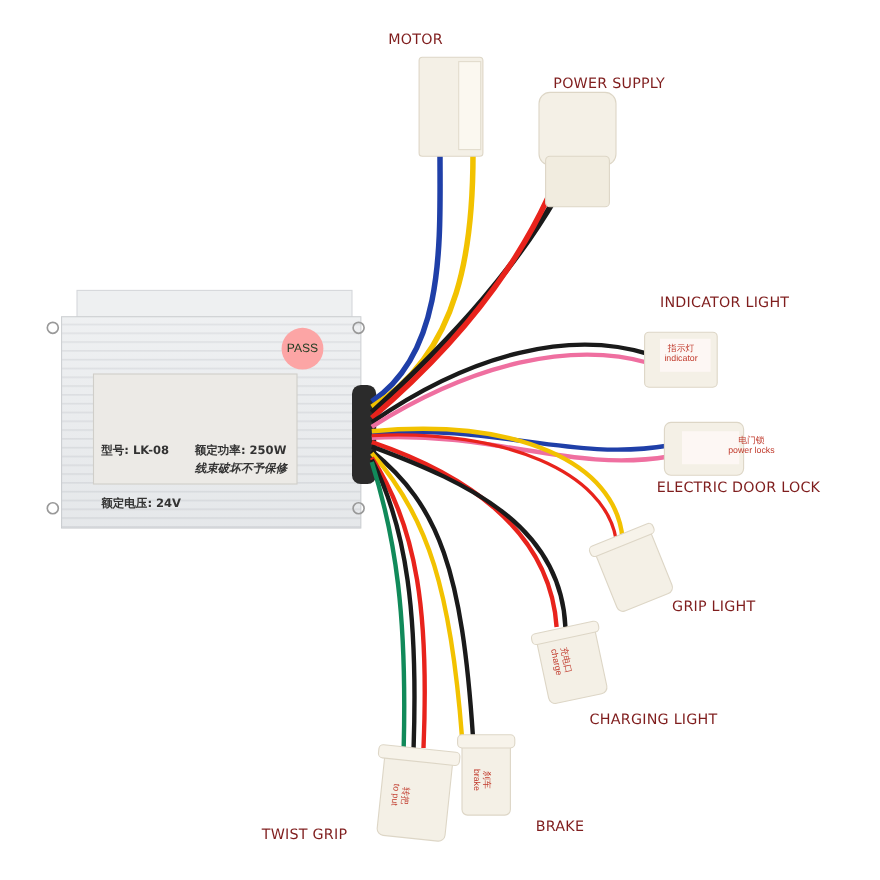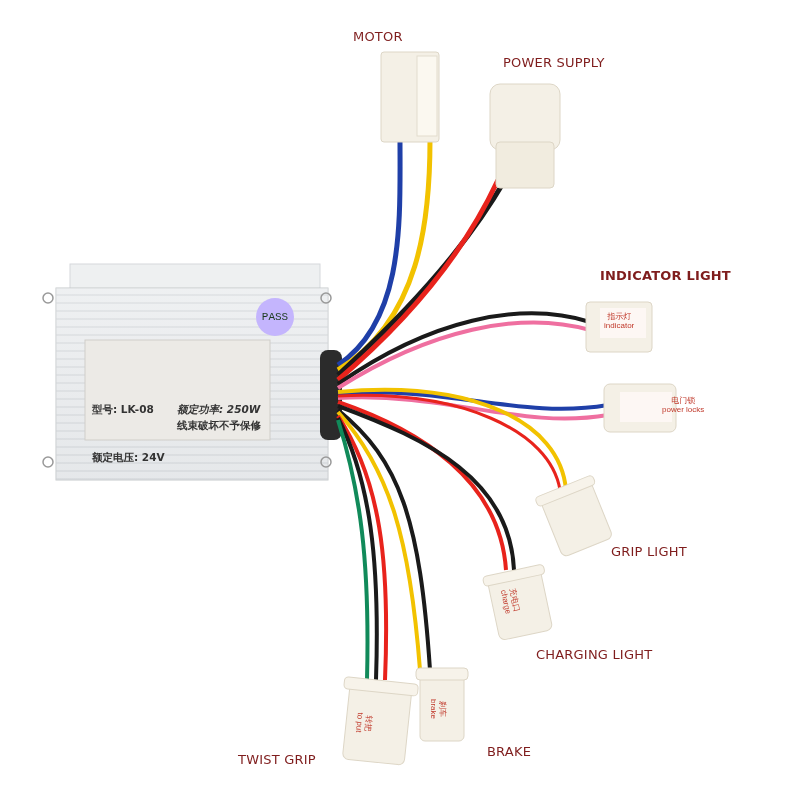--- a/index.html
+++ b/index.html
@@ -1,21 +1,21 @@
 <!DOCTYPE html>
 <html><head>
 <meta charset="utf-8">
 <style>
   html, body { margin: 0; padding: 0; background: #ffffff; }
   body { width: 800px; height: 800px; position: relative; overflow: hidden; font-family: "Liberation Sans", sans-serif; }
   .stage { position: absolute; left: 0; top: 0; width: 800px; height: 800px; }
   svg.art { position: absolute; left: 0; top: 0; }
   .callout { position: absolute; font-family: "DejaVu Sans", sans-serif; font-size: 13px; color: #7f1d1d; letter-spacing: 0.2px; white-space: nowrap; }
   .box-label { position: absolute; font-family: "DejaVu Sans", sans-serif; font-weight: bold; font-size: 10.5px; color: #333; white-space: nowrap; }
-  .pass { position: absolute; left: 256px; top: 298px; width: 38px; height: 38px; border-radius: 50%; background: #c4b5fd; display: flex; align-items: center; justify-content: center; font-family: Liberation Mono, monospace; font-size: 11px; color: #1d3b20; }
+  .pass { position: absolute; left: 256px; top: 298px; width: 38px; height: 38px; border-radius: 50%; background: #fca5a5; display: flex; align-items: center; justify-content: center; font-family: Liberation Sans, sans-serif; font-size: 11px; color: #1d3b20; }
   .tag { position: absolute; font-family: "Liberation Sans", sans-serif; font-size: 8px; color: #c0392b; text-align: center; line-height: 9px; white-space: nowrap; }
 </style>
 </head>
 <body>
 
 <div class="stage">
   <svg class="art" width="800" height="800" viewBox="0 0 800 800">
     <defs>
       <linearGradient id="metal" x1="0" y1="0" x2="0" y2="1">
         <stop offset="0" stop-color="#f3f4f5"></stop>
@@ -97,22 +97,22 @@
     </g>
     <g transform="rotate(6 375 725)">
       <rect x="346" y="686" width="62" height="76" rx="6" fill="#f4f0e6" stroke="#ddd6c6"></rect>
       <rect x="340" y="680" width="74" height="12" rx="4" fill="#f7f3ea" stroke="#ddd6c6"></rect>
     </g>
   </svg>
 
   <div class="pass">PASS</div>
   <div class="box-label" style="left:92px; top:403px;">型号: LK-08</div>
   <div class="box-label" style="left:92px; top:419px;margin-top:32px;">额定电压: 24V</div>
-  <div class="box-label" style="left:177px; top:403px;font-style:italic;">额定功率: 250W</div>
-  <div class="box-label" style="left:177px; top:419px;">线束破坏不予保修</div>
+  <div class="box-label" style="left:177px; top:403px;">额定功率: 250W</div>
+  <div class="box-label" style="left:177px; top:419px;font-style:italic;">线束破坏不予保修</div>
 
   <div class="tag" style="left:604px; top:312px;">
     <div>指示灯</div>
     <div>indicator</div>
   </div>
   <div class="tag" style="left:624px; top:396px;margin-left:38px;">
     <div>电门锁</div>
     <div>power locks</div>
   </div>
   <div class="tag" style="left:498px; top:592px; transform:rotate(78deg);">
@@ -122,19 +122,20 @@
   <div class="tag" style="left:428px; top:700px; transform:rotate(90deg);">
     <div>刹车</div>
     <div>brake</div>
   </div>
   <div class="tag" style="left:354px; top:714px; transform:rotate(96deg);">
     <div>转把</div>
     <div>to put</div>
   </div>
 
   <div class="callout" style="left:353px; top:29px;">MOTOR</div>
-  <div class="callout" style="left:503px; top:55px;">POWER SUPPLY</div>
-  <div class="callout" style="left:600px; top:268px;font-weight:bold;">INDICATOR LIGHT</div>
+  <div class="callout" style="left:503px; top:69px;">POWER SUPPLY</div>
+  <div class="callout" style="left:600px; top:268px;">INDICATOR LIGHT</div>
+  <div class="callout" style="left:597px; top:436px;">ELECTRIC DOOR LOCK</div>
   <div class="callout" style="left:611px; top:544px;">GRIP LIGHT</div>
   <div class="callout" style="left:536px; top:647px;">CHARGING LIGHT</div>
   <div class="callout" style="left:487px; top:744px;">BRAKE</div>
   <div class="callout" style="left:238px; top:752px;">TWIST GRIP</div>
 </div>
 
 </body></html>

